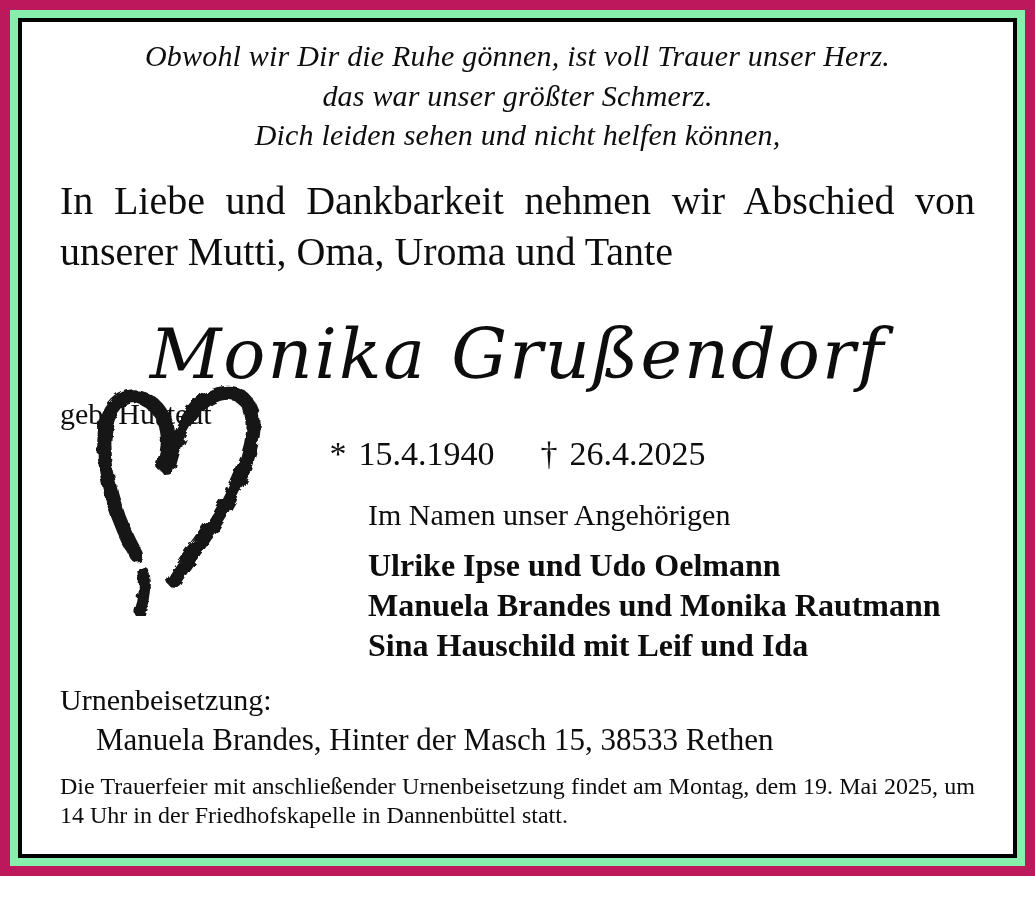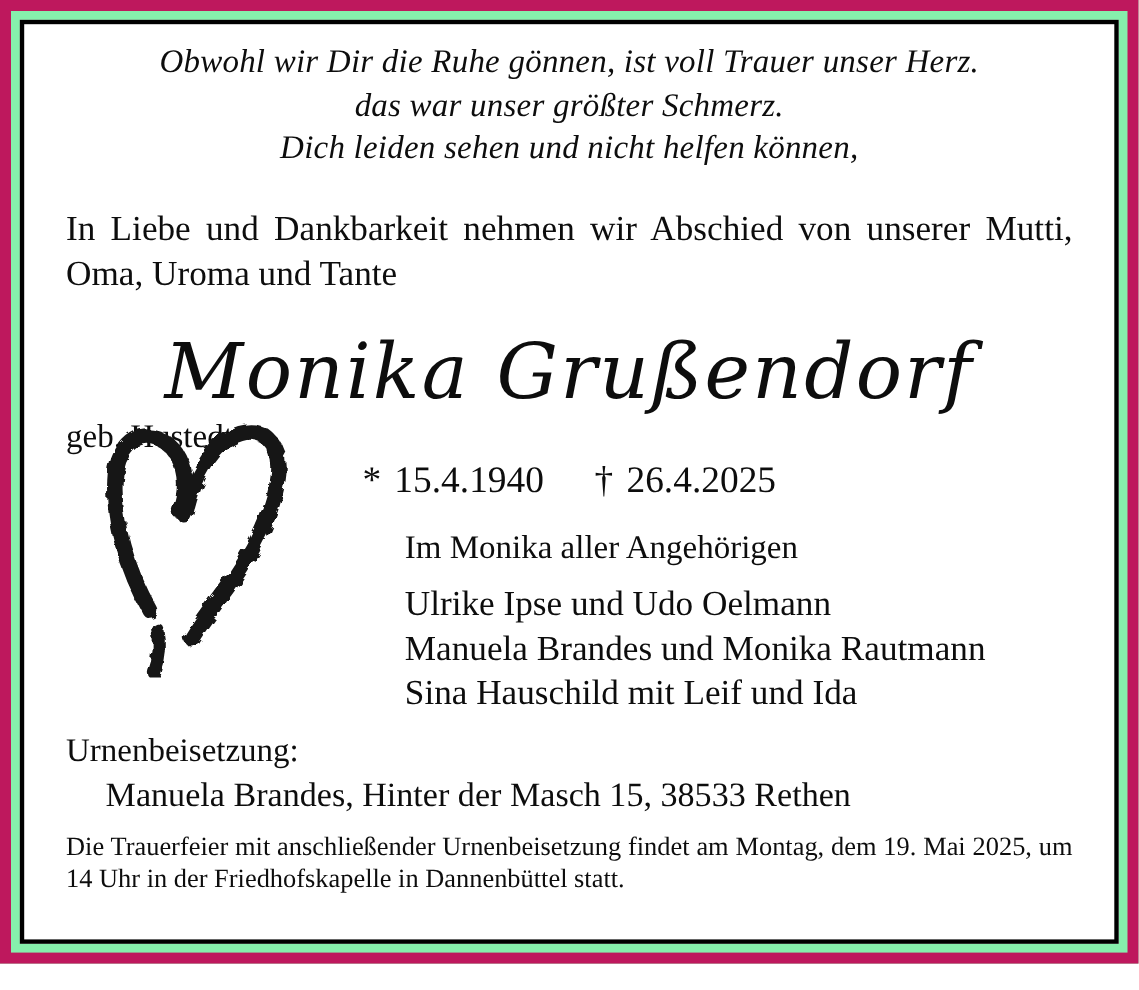--- a/index.html
+++ b/index.html
@@ -33,21 +33,22 @@
   
   .verse {
     font-style: italic;
     font-size: 30px;
     line-height: 1.32;
     text-align: center;
     letter-spacing: 0.2px;
   }
   
   .intro {
-    font-size: 32px;
+    margin-top: 20px;
+    font-size: 40px;
     line-height: 1.28;
     text-align: justify;
     text-justify: inter-word;
   }
   
   .deceased-name {
     margin-top: 4px;
     text-align: center;
     font-family: "DejaVu Serif", serif;
     font-style: italic;
@@ -83,21 +84,21 @@
   
   .mourners {
     margin: 24px 0 0 308px;
   }
   .mourners-heading {
     font-size: 30px;
     line-height: 1.2;
   }
   .mourner-names {
     margin-top: 12px;
-    font-weight: normal;
+    font-weight: bold;
     font-size: 32px;
     line-height: 1.26;
   }
   
   .condolence {
     margin-top: 16px;
     font-size: 30px;
     line-height: 1.2;
   }
   .condolence .address { font-size: 31px; margin-top: 3px; margin-left: 36px; }
@@ -153,21 +154,21 @@
             <path stroke-width="14" d="M 70 80 C 80 54, 74 24, 50 14 C 30 6, 13 26, 12 52 C 10 88, 22 132, 44 170"></path>
 
             <path stroke-width="11" d="M 50 186 C 53 200, 52 212, 47 226"></path>
 
             <path stroke-width="14" d="M 75 84 C 83 50, 99 18, 125 10 C 149 3, 163 24, 159 50 C 155 80, 137 118, 111 152 C 101 166, 89 181, 81 195"></path>
           </g>
         </svg>
       </div>
 
       <div class="mourners">
-        <div class="mourners-heading">Im Monika aller Angehörigen</div>
+        <div class="mourners-heading">Im Namen unser Angehörigen</div>
         <div class="mourner-names">
           <div>Ulrike Ipse und Udo Oelmann</div>
           <div>Manuela Brandes und Monika Rautmann</div>
           <div>Sina Hauschild mit Leif und Ida</div>
         </div>
       </div>
 
       <div class="condolence">
         <div>Urnenbeisetzung:</div>
         <div class="address">Manuela Brandes, Hinter der Masch 15, 38533 Rethen</div>

